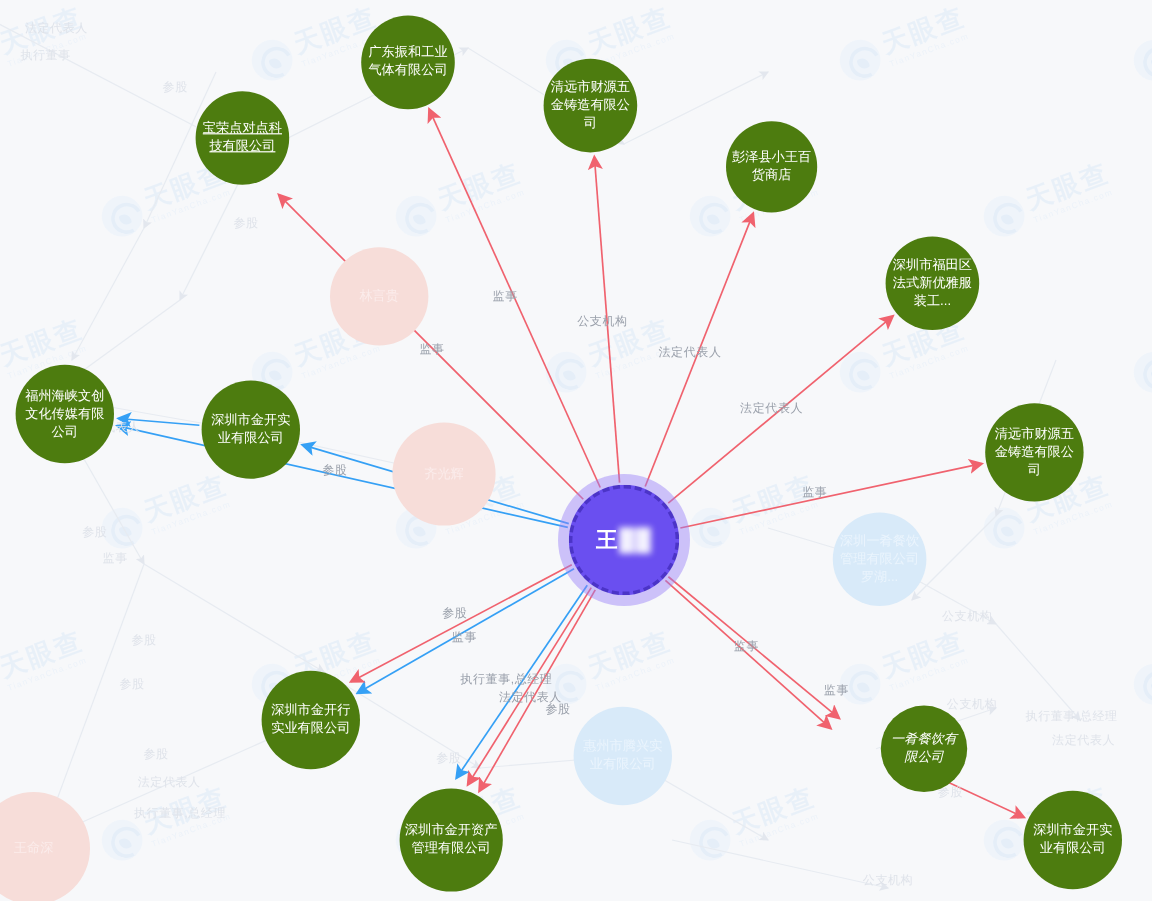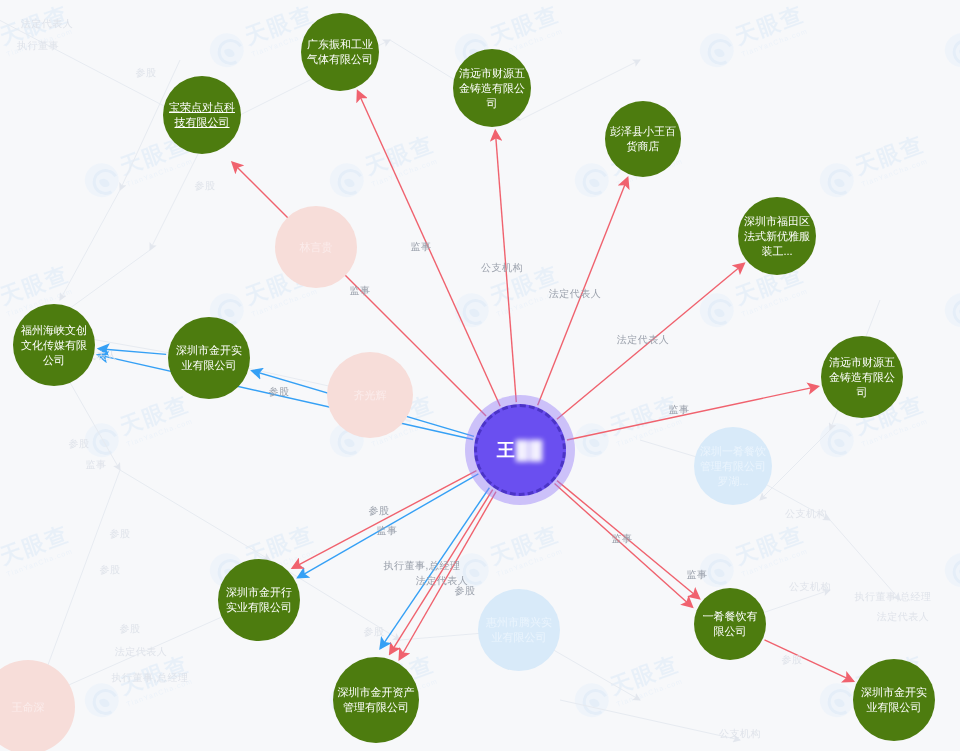--- a/index.html
+++ b/index.html
@@ -391,21 +391,21 @@
       </div>
       <div class="node company" style="left: 862px; top: 377px; width: 82px; height: 82px;">
         <span class="node-text">清远市财源五金铸造有限公司</span>
       </div>
       <div class="node company" style="left: 259px; top: 600px; width: 82px; height: 82px;">
         <span class="node-text">深圳市金开行实业有限公司</span>
       </div>
       <div class="node company" style="left: 376px; top: 700px; width: 86px; height: 86px;">
         <span class="node-text">深圳市金开资产管理有限公司</span>
       </div>
-      <div class="node company" style="left: 730px; top: 624px; width: 72px; height: 72px;">
+      <div class="node company" style="left: 770px; top: 624px; width: 72px; height: 72px; font-style: italic;">
         <span class="node-text">一肴餐饮有限公司</span>
       </div>
       <div class="node company" style="left: 894px; top: 700px; width: 82px; height: 82px;">
         <span class="node-text">深圳市金开实业有限公司</span>
       </div>
       <div class="node ghost-person" style="left: 316px; top: 247px; width: 82px; height: 82px;">
         <span class="node-text">林言贵</span>
       </div>
       <div class="node ghost-person" style="left: 370px; top: 395px; width: 86px; height: 86px;">
         <span class="node-text">齐光辉</span>

